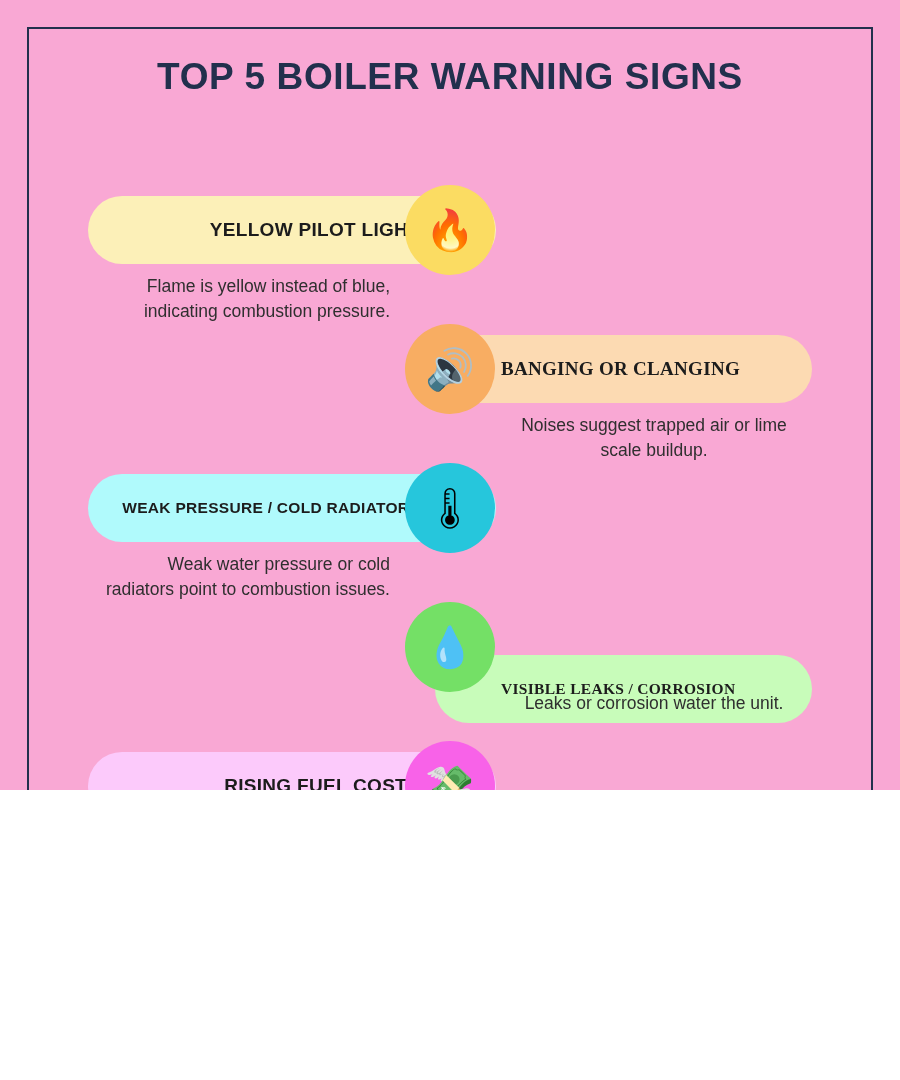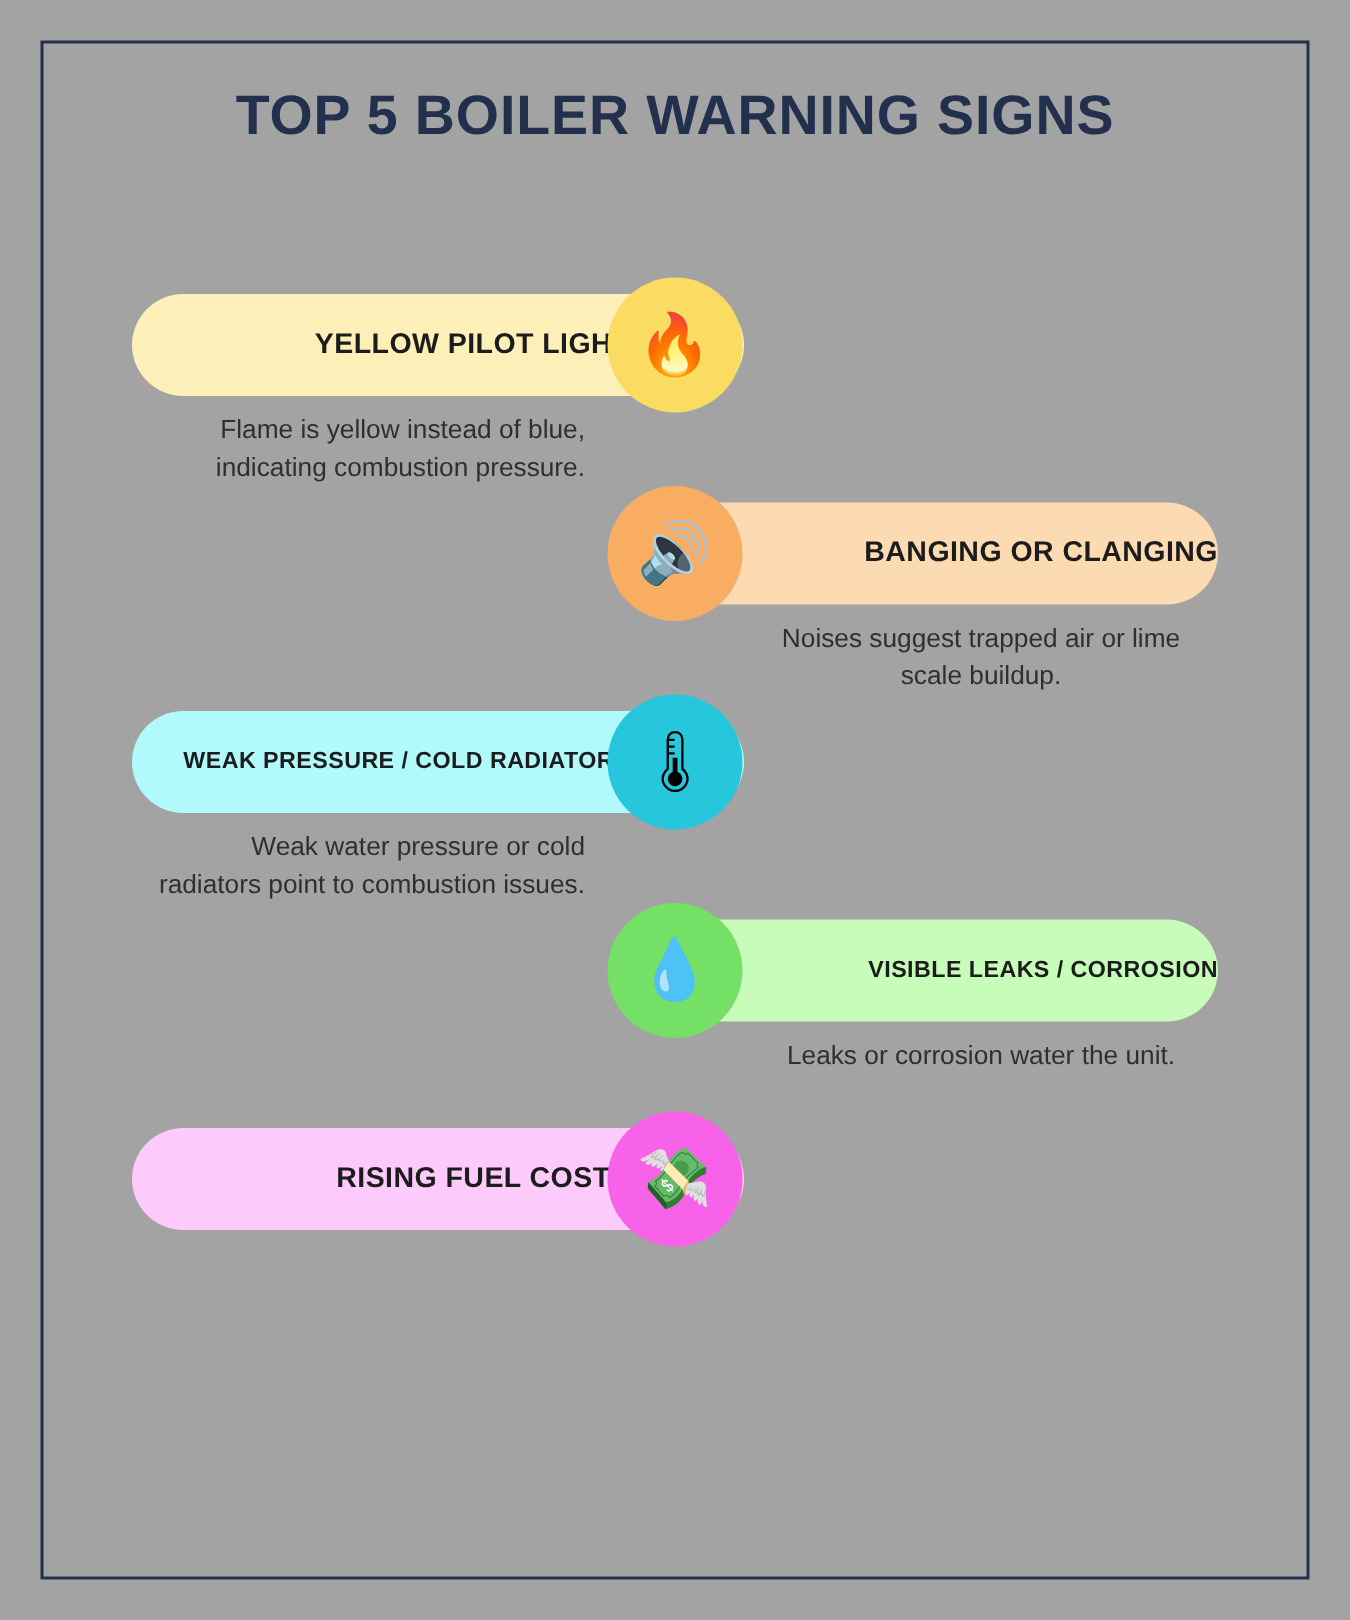--- a/index.html
+++ b/index.html
@@ -11,22 +11,22 @@
   }
 
   body {
     font-family: "Liberation Sans", sans-serif;
     -webkit-font-smoothing: antialiased;
   }
 
   .poster {
     position: relative;
     width: 900px;
-    height: 1080px;
-    background: #a3a3a3;
+    height: 790px;
+    background: #f9a8d4;
     overflow: hidden;
   }
 
   .poster-frame {
     position: absolute;
     left: 27px;
     top: 27px;
     width: 846px;
     height: 1026px;
     border: 2px solid #22304d;
@@ -82,22 +82,23 @@
   .row.left .pill {
     left: 88px;
     right: 404px;
     justify-content: flex-end;
     padding-right: 76px;
   }
 
   .row.right .pill {
     left: 435px;
     right: 88px;
-    justify-content: flex-end;
+    justify-content: flex-start;
     padding-left: 66px;
+    font-family: Liberation Serif, serif;
   }
 
   .pill-label {
     font-size: 19px;
     font-weight: bold;
     color: #1c1c1c;
     letter-spacing: 0.3px;
     line-height: 1.18;
   }
 
@@ -233,21 +234,21 @@
         <div class="desc">Noises suggest trapped air or lime scale buildup.</div>
       </div>
       <div class="row left">
         <div class="pill" style="background: rgb(176, 250, 252);">
           <div class="pill-label small">WEAK PRESSURE / COLD RADIATORS</div>
         </div>
         <div class="badge" style="background: rgb(38, 198, 220);">🌡</div>
         <div class="desc">Weak water pressure or cold radiators point to combustion issues.</div>
       </div>
       <div class="row right">
-        <div class="pill" style="background: rgb(200, 252, 186);">
+        <div class="pill" style="background: rgb(200, 252, 186); margin-top: 42px;">
           <div class="pill-label small">VISIBLE LEAKS / CORROSION</div>
         </div>
         <div class="badge" style="background: rgb(116, 224, 102);">💧</div>
         <div class="desc">Leaks or corrosion water the unit.</div>
       </div>
       <div class="row left">
         <div class="pill" style="background: rgb(252, 202, 251);">
           <div class="pill-label">RISING FUEL COSTS</div>
         </div>
         <div class="badge" style="background: rgb(248, 98, 232);">💸</div>

